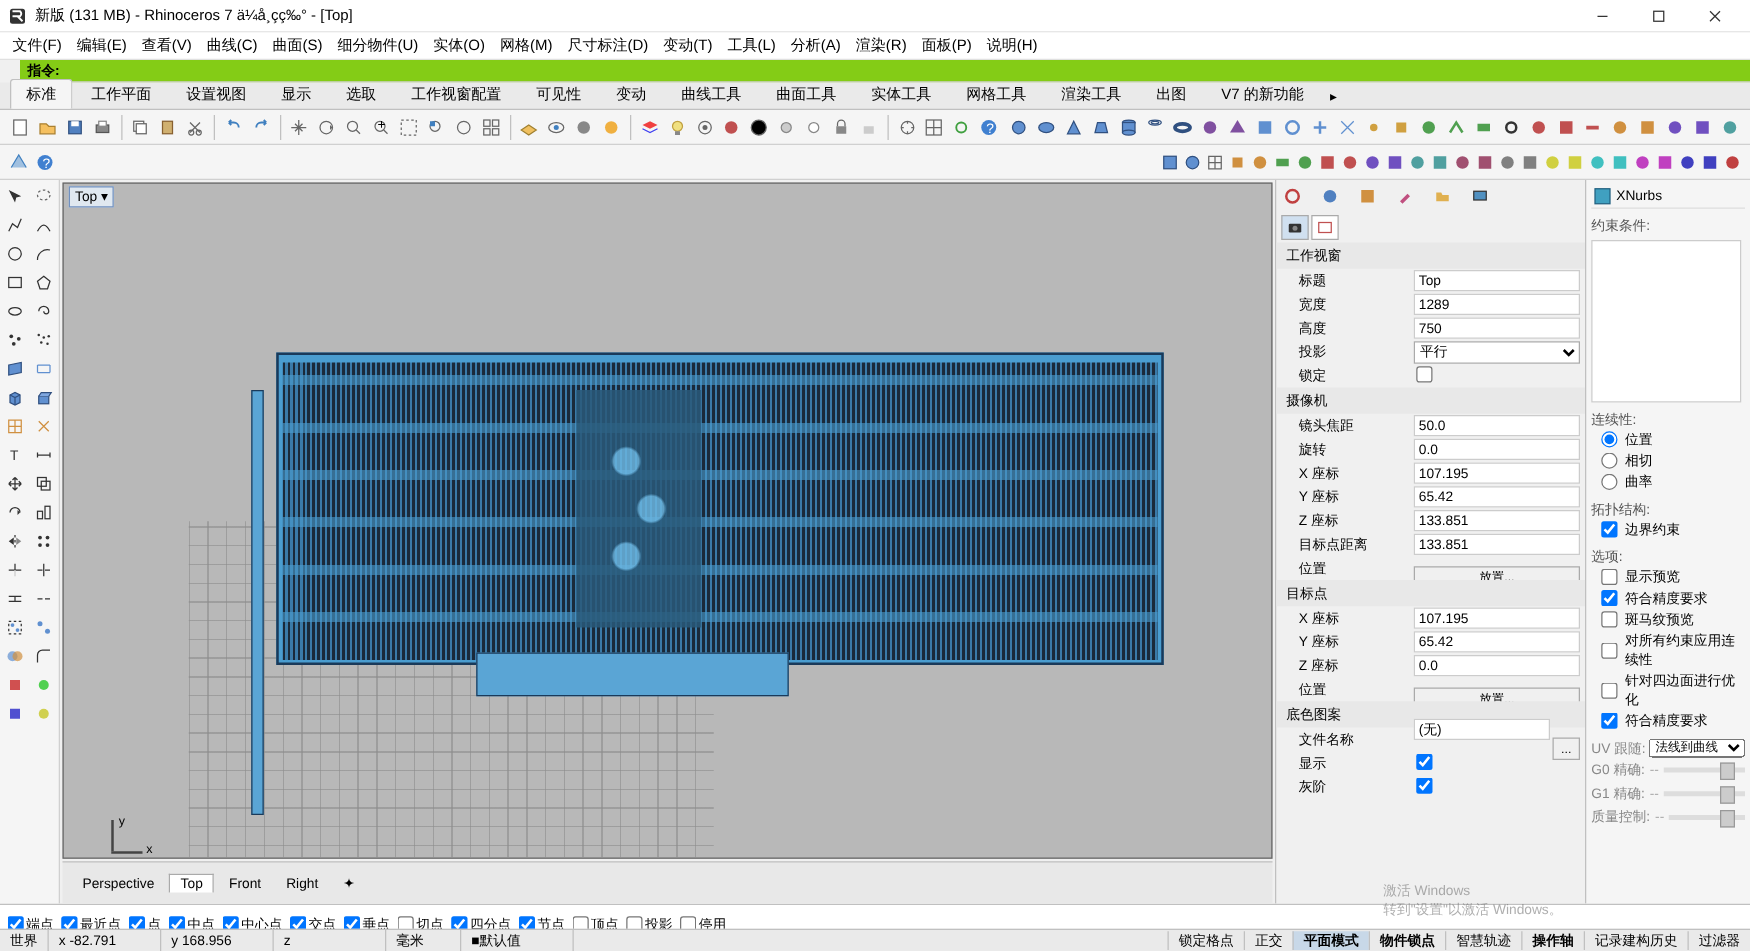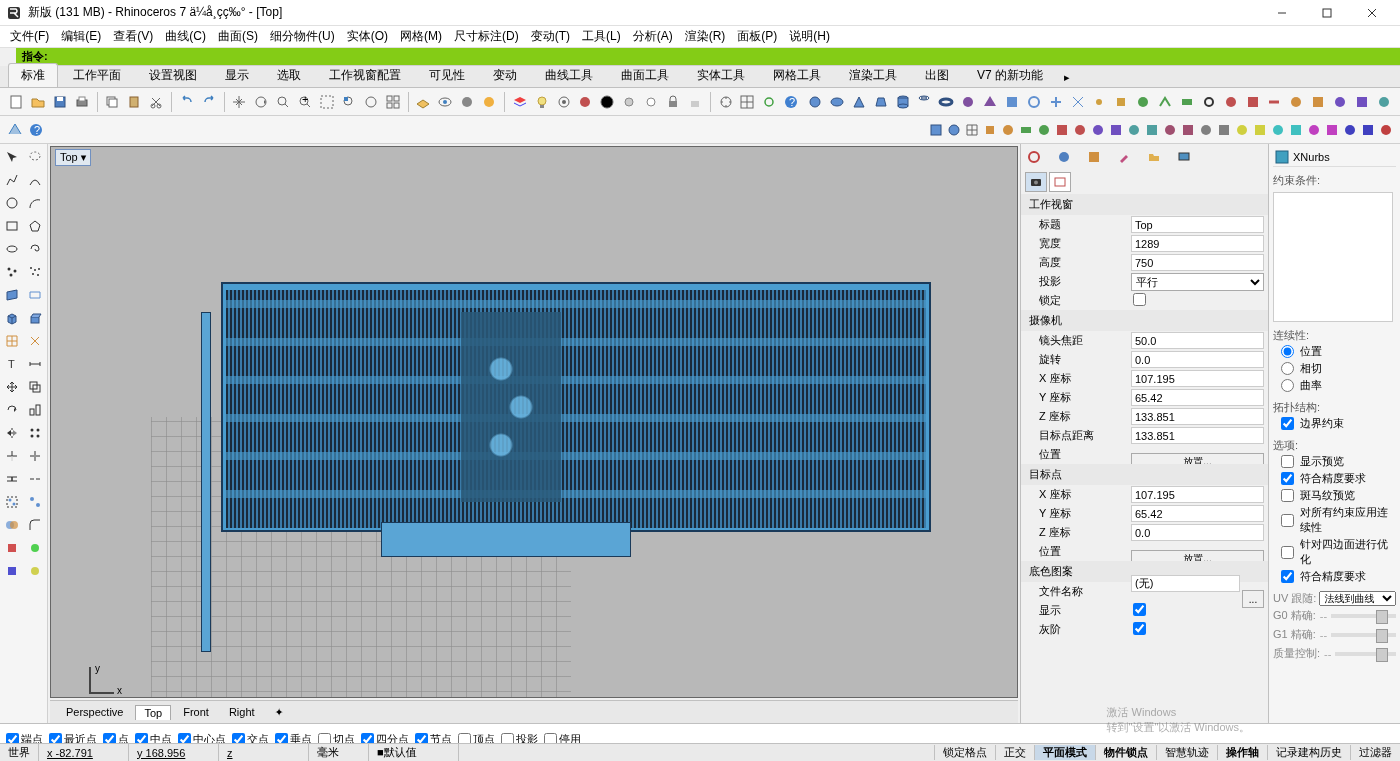--- a/index.html
+++ b/index.html
@@ -38,21 +38,21 @@
 .gpu-overlay { position: absolute; left: 25px; top: 18px; width: 700px; height: 238px; background:
   repeating-linear-gradient(0deg, transparent 0 30px, rgba(74,157,208,0.6) 30px 38px); }
 .gpu-center { position: absolute; left: 260px; top: 40px; width: 100px; height: 190px; background: radial-gradient(circle at 40% 30%, #6ab5e0 10px, transparent 12px), radial-gradient(circle at 60% 50%, #6ab5e0 10px, transparent 12px), radial-gradient(circle at 40% 70%, #6ab5e0 10px, transparent 12px), #2a5a7a; opacity: 0.85; }
 .gpu-bracket { position: absolute; left: 0; top: 40px; width: 10px; height: 340px; background: #5aa5d5; border: 1px solid #1a3a5a; }
 .gpu-bottom { position: absolute; left: 180px; top: 250px; width: 250px; height: 35px; background: #5aa5d5; border: 1px solid #1a3a5a; }
 .axis { position: absolute; left: 38px; bottom: 30px; }
 .axis .y { position: absolute; width: 2px; height: 25px; background: #444; }
 .axis .x { position: absolute; top: 25px; width: 25px; height: 2px; background: #444; }
 .axis .yl { position: absolute; top: -4px; left: 6px; font-size: 10px; }
 .axis .xl { position: absolute; top: 18px; left: 28px; font-size: 10px; }
-.view-tabs { height: 23px; background: #e8e8e8; display: flex; align-items: center; padding-left: 8px; gap: 4px; border-top: 1px solid #c0c0c0; margin: 0 2px; }
+.view-tabs { height: 34px; background: #e8e8e8; display: flex; align-items: center; padding-left: 8px; gap: 4px; border-top: 1px solid #c0c0c0; margin: 0 2px; }
 .view-tabs span { padding: 1px 8px; font-size: 11px; cursor: pointer; }
 .view-tabs .active { background: #fff; border: 1px solid #aaa; border-bottom: none; }
 .rightpanel { width: 248px; background: #f0f0f0; border-left: 1px solid #c0c0c0; display: flex; flex-direction: column; overflow-y: auto; font-size: 11px; }
 .rp-title { background: #e0e0e0; padding: 3px 6px; font-size: 11px; border-bottom: 1px solid #c0c0c0; }
 .rp-icons { padding: 4px; display: flex; gap: 12px; }
 .rp-icons .ic { width: 18px; height: 18px; cursor: pointer; display:flex;align-items:center;justify-content:center;border-radius:2px;}
 .rp-tabs { display: flex; gap: 2px; padding: 2px 4px; }
 .rp-tabs .t { width: 22px; height: 20px; border: 1px solid #aaa; display: flex; align-items: center; justify-content: center; cursor: pointer; background: #fff; }
 .rp-tabs .t.active { background: #d0e0f0; }
 .rp-section-h { background: #e8e8e8; padding: 3px 8px; font-weight: normal; }
@@ -69,21 +69,21 @@
 .xn-box { width: 120px; height: 130px; border: 1px solid #ccc; background: #fff; margin: 4px 0; }
 .xn-opt { display: flex; align-items: center; gap: 4px; padding: 1px 0; font-size: 11px; }
 .xn-opt input[type=radio],.xn-opt input[type=checkbox] { margin: 0 2px 0 8px; }
 .xn-slider { display: flex; align-items: center; gap: 4px; padding: 2px 0; }
 .xn-slider .sl { flex: 1; height: 4px; background: #ddd; position: relative; }
 .xn-slider .sl::after { content:''; position:absolute; right:8px; top:-4px; width:10px;height:12px;background:#ccc;border:1px solid #999;}
 .osnap-bar { height: 20px; background: #fff; border-top: 1px solid #c0c0c0; display: flex; align-items: center; padding: 0 6px; gap: 4px; font-size: 12px; }
 .osnap-bar label { display: flex; gap: 2px; margin-right: 2px; margin-top: 11px; }
 .statusbar { height: 18px; background: #eaeaea; border-top: 1px solid #c0c0c0; display: flex; align-items: center; font-size: 11px; }
 .statusbar .cell { padding: 0 8px; border-right: 1px solid #c0c0c0; height: 100%; display: flex; align-items: center; }
-.statusbar .cell.wide { min-width: 90px; text-decoration: underline; }
+.statusbar .cell.wide { min-width: 90px; }
 .statusbar .btns { display: flex; margin-left: auto; }
 .statusbar .sbtn { padding: 0 8px; border-left: 1px solid #c0c0c0; height: 100%; display: flex; align-items: center; cursor: pointer; }
 .watermark { position: absolute; right: 150px; bottom: 26px; color: rgba(120,120,120,0.6); text-align: left; font-size: 14px; pointer-events: none; z-index:100;}
 .watermark .sm { font-size: 11px; }
 svg { display: block; }
 </style>
 </head>
 <body>
 
 <div class="titlebar">

